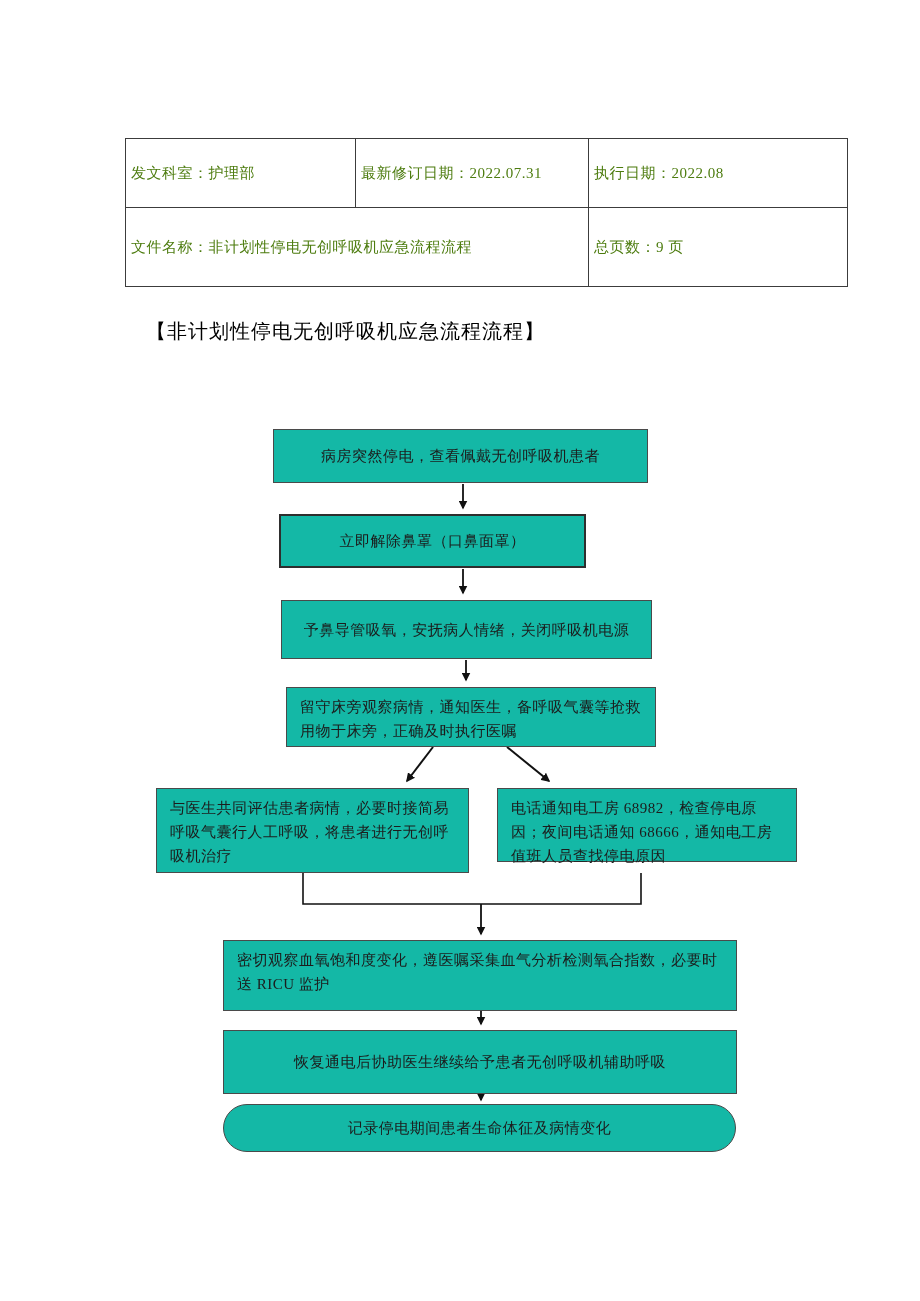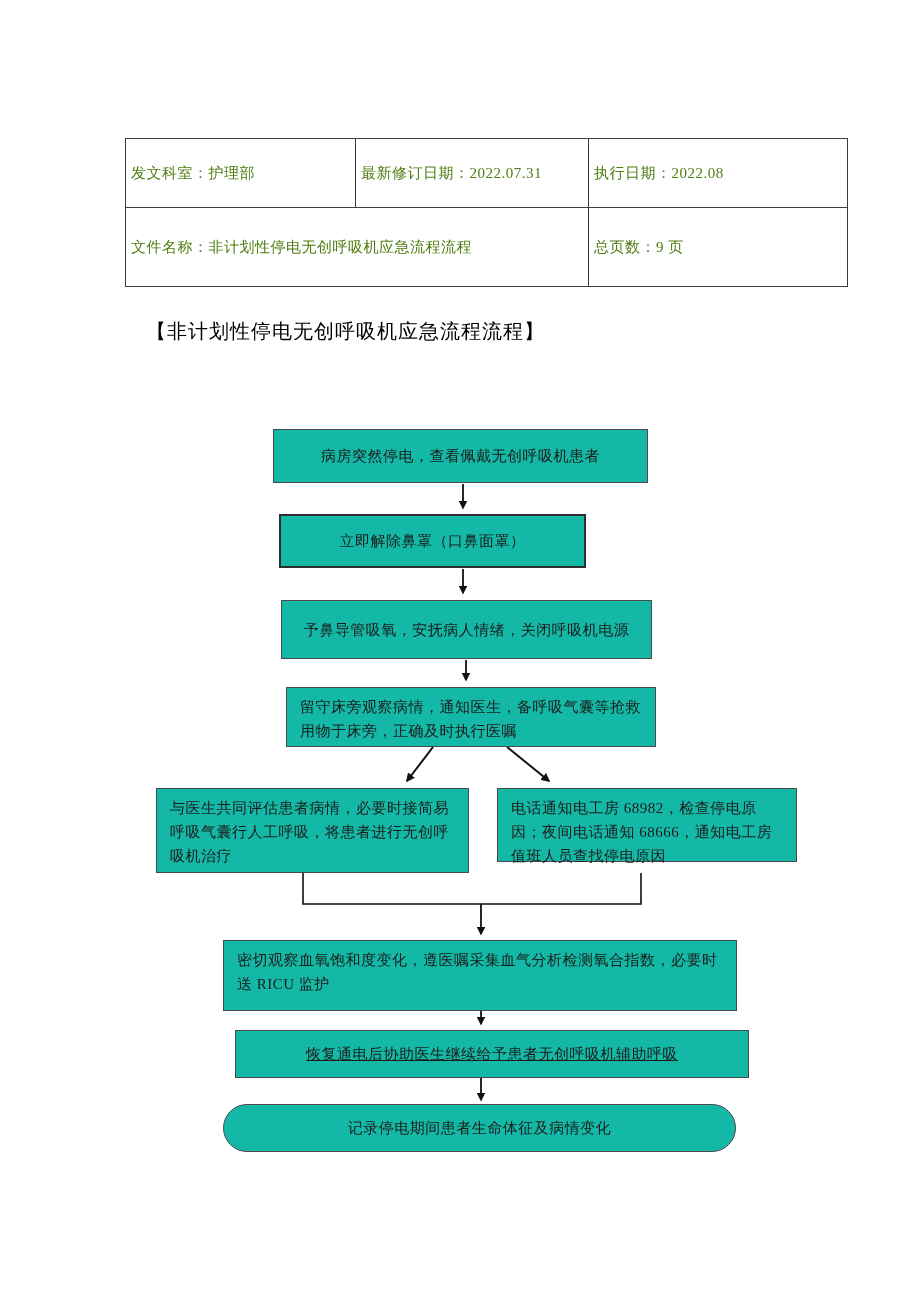--- a/index.html
+++ b/index.html
@@ -137,17 +137,17 @@
   <div class="flow-box center" style="left:281px; top:600px; width:371px; height:59px;">予鼻导管吸氧，安抚病人情绪，关闭呼吸机电源</div>
 
   <div class="flow-box left" style="left:286px; top:687px; width:370px; height:60px;">留守床旁观察病情，通知医生，备呼吸气囊等抢救用物于床旁，正确及时执行医嘱</div>
 
   <div class="flow-box left" style="left:156px; top:788px; width:313px; height:85px;">与医生共同评估患者病情，必要时接简易呼吸气囊行人工呼吸，将患者进行无创呼吸机治疗</div>
 
   <div class="flow-box left" style="left:489px; top:788px; width:300px; height:74px;margin-left:8px;">电话通知电工房 68982，检查停电原因；夜间电话通知 68666，通知电工房值班人员查找停电原因</div>
 
   <div class="flow-box left" style="left:223px; top:940px; width:514px; height:71px;">密切观察血氧饱和度变化，遵医嘱采集血气分析检测氧合指数，必要时送 RICU 监护</div>
 
-  <div class="flow-box center" style="left:235px; top:1030px; width:514px; height:48px;text-decoration:underline;">恢复通电后协助医生继续给予患者无创呼吸机辅助呼吸</div>
+  <div class="flow-box center" style="left:223px; top:1030px; width:514px; height:64px;">恢复通电后协助医生继续给予患者无创呼吸机辅助呼吸</div>
 
   <div class="flow-box center" style="left:223px; top:1104px; width:513px; height:48px;border-radius:24px;">记录停电期间患者生命体征及病情变化</div>
 
 </div>
 
 </body></html>

